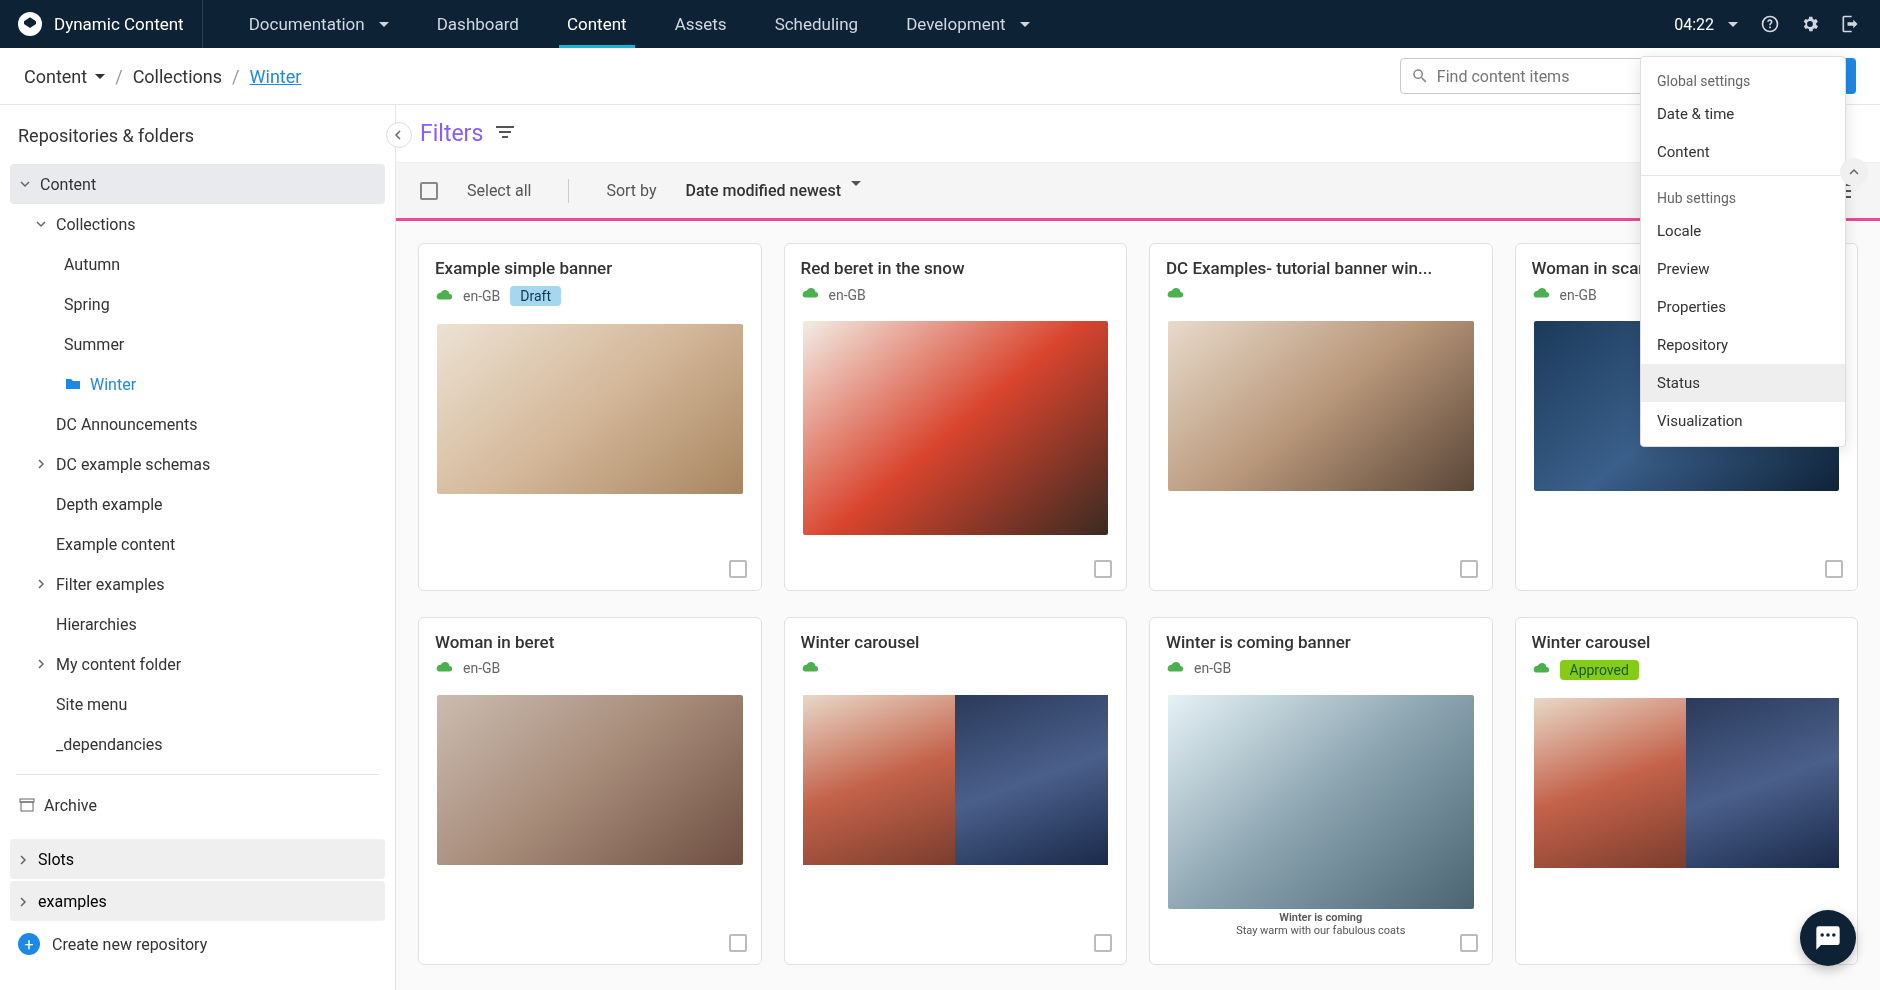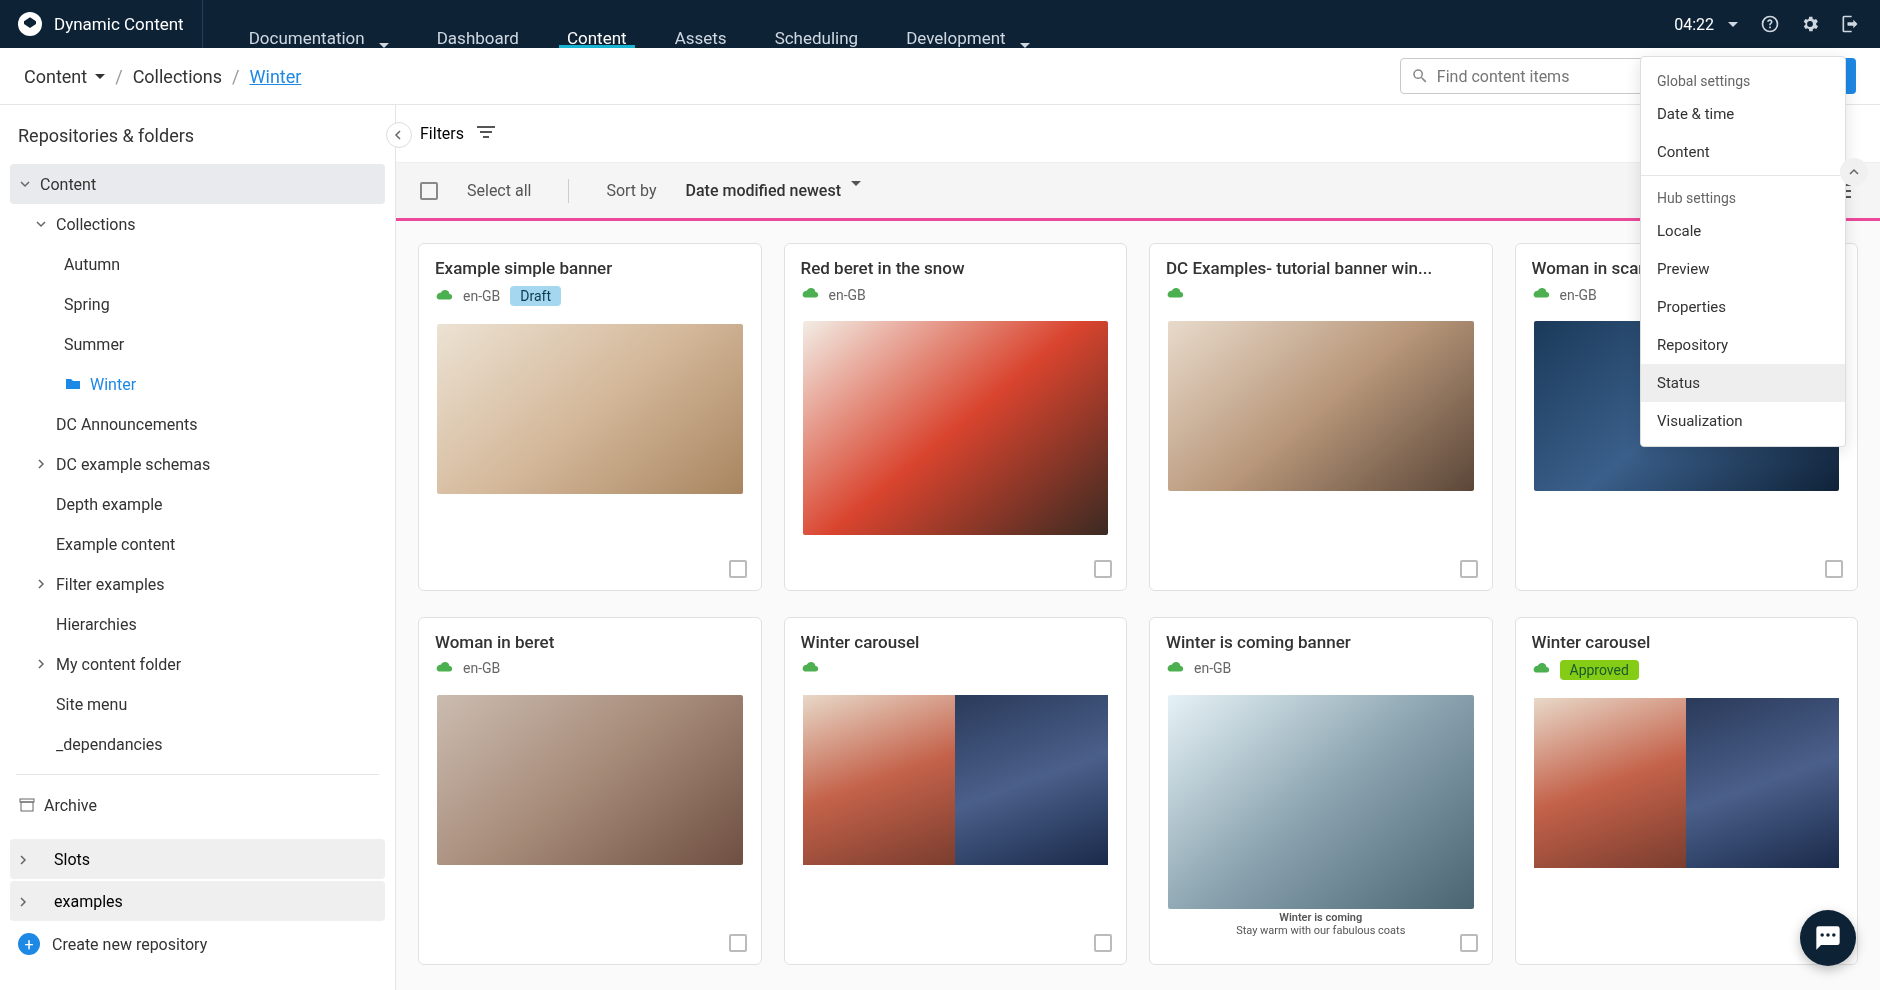--- a/index.html
+++ b/index.html
@@ -5,21 +5,21 @@
 * { margin:0; padding:0; box-sizing:border-box; font-family:-apple-system,BlinkMacSystemFont,"Segoe UI",Roboto,sans-serif; }
 body { width:1880px; height:990px; background:#fff; overflow:hidden; position:relative; }
 
 
 .navbar { height:48px; background:#0e2236; color:#fff; display:flex; align-items:center; }
 .brand { display:flex; align-items:center; padding:0 18px; height:100%; border-right:1px solid #2a3d52; gap:12px; }
 .brand-logo { width:24px; height:24px; border-radius:50%; background:#fff; display:flex; align-items:center; justify-content:center; }
 .brand-logo svg { width:16px; height:16px; }
 .brand-name { font-size:17px; font-weight:400; }
 .nav-links { display:flex; height:100%; align-items:center; padding-left:28px; gap:12px; }
-.nav-link { color:#cfd8e0; font-size:17px; padding:0 18px; height:100%; display:flex; align-items:flex-end; cursor:pointer; position:relative; gap:14px; }
+.nav-link { color:#cfd8e0; font-size:17px; padding:0 18px; height:100%; display:flex; align-items:center; cursor:pointer; position:relative; gap:14px; }
 .nav-link.active { color:#fff; }
 .nav-link.active::after { content:""; position:absolute; bottom:0; left:10px; right:10px; height:3px; background:#19b4d2; }
 .nav-right { margin-left:auto; display:flex; align-items:center; height:100%; padding-right:12px; gap:4px; }
 .nav-time { font-size:16px; padding:0 10px; display:flex; align-items:center; gap:14px; cursor:pointer; }
 .nav-ico { width:36px; height:36px; display:flex; align-items:center; justify-content:center; cursor:pointer; }
 .nav-ico svg { width:20px; height:20px; fill:#cfd8e0; }
 .chev { width:0; height:0; border-left:5px solid transparent; border-right:5px solid transparent; border-top:5px solid #cfd8e0; }
 
 
 .subhead { height:57px; display:flex; align-items:center; padding:0 24px; border-bottom:1px solid #e5e5e5; background:#fff; }
@@ -38,28 +38,28 @@
 .collapse-btn { position:absolute; left:386px; top:122px; width:26px; height:26px; background:#fff; border:1px solid #ddd; border-radius:50%; display:flex; align-items:center; justify-content:center; cursor:pointer; z-index:5; }
 .side-title { font-size:18px; color:#333; margin:2px 0 18px 8px; }
 .tree-item { display:flex; align-items:center; height:40px; padding:0 8px; border-radius:4px; cursor:pointer; gap:8px; font-size:16px; color:#333; }
 .tree-item.sel { background:#e8eaed; }
 .tree-item.active { color:#1e88e5; }
 .tree-item .exp { width:14px; display:flex; justify-content:center; }
 .tree-item .ico { width:18px; display:flex; justify-content:center; }
 .indent1 .tree-item { padding-left:24px; }
 .indent2 .tree-item { padding-left:54px; }
 .sep-line { height:1px; background:#e5e5e5; margin:10px 6px; }
-.repo-item { display:flex; align-items:center; height:40px; padding:0 8px; border-radius:4px; background:#efefef; margin-bottom:2px; cursor:pointer; gap:26px; font-size:16px; }
+.repo-item { display:flex; align-items:center; height:40px; padding:0 8px; border-radius:4px; background:#efefef; margin-bottom:2px; cursor:pointer; gap:10px; font-size:16px; }
 .create-repo { display:flex; align-items:center; gap:12px; padding:10px 8px; cursor:pointer; color:#333; font-size:16px; }
 .create-repo .plus { width:22px; height:22px; border-radius:50%; background:#1e88e5; color:#fff; display:flex; align-items:center; justify-content:center; font-size:16px; }
 
 
 .main { flex:1; display:flex; flex-direction:column; background:#fafafa; overflow:hidden; }
 .filters-row { height:58px; display:flex; align-items:center; padding:0 24px; border-bottom:1px solid #eee; background:#fff; gap:12px; }
-.filters-label { font-size:16px; color:#000000; }
+.filters-label { font-size:23px; color:#8b5cf6; }
 .filter-ico { cursor:pointer; }
 .list-ctrls { height:58px; display:flex; align-items:center; padding:0 24px; background:#f5f5f5; border-bottom:3px solid #ec4899; gap:29px; font-size:16px; color:#555; }
 .checkbox { width:18px; height:18px; border:2px solid #888; border-radius:2px; cursor:pointer; }
 .vbar { width:1px; height:24px; background:#ccc; margin:0 8px; }
 .sort-val { color:#333; font-weight:500; display:flex; gap:10px; cursor:pointer; }
 .right-ctrls { margin-left:auto; display:flex; align-items:center; gap:10px; }
 .view-toggle { width:26px; height:26px; display:flex; align-items:center; justify-content:center; cursor:pointer; }
 
 
 .grid { padding:22px; display:grid; grid-template-columns:repeat(4,1fr); gap:22px; overflow-y:auto; flex:1; }

